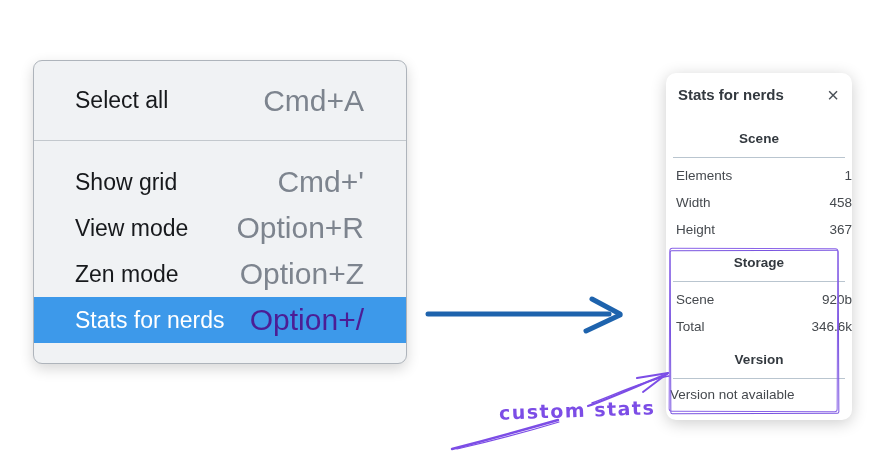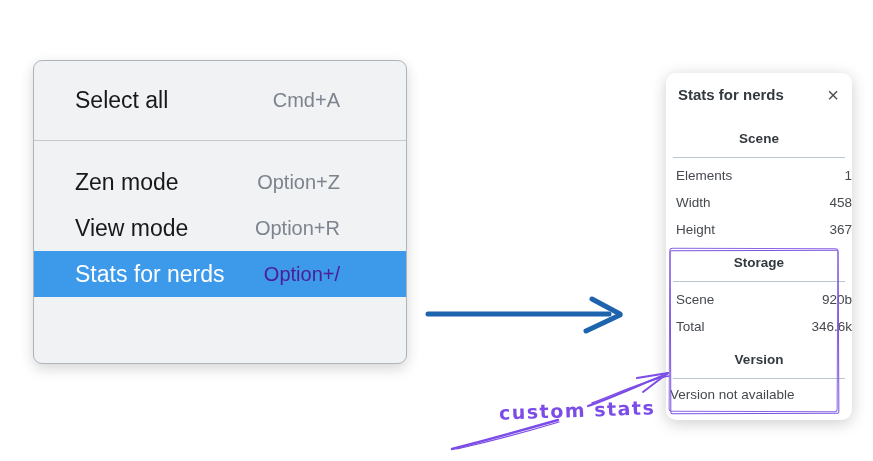--- a/index.html
+++ b/index.html
@@ -14,21 +14,21 @@
     background:#f0f2f4;border:1px solid #aeb4bb;border-radius:9px;
     box-shadow:0 5px 14px rgba(0,0,0,.16);
     overflow:hidden;box-sizing:border-box;
   }
   .menu-row{
     display:flex;align-items:center;justify-content:space-between;
     height:46px;cursor:default;
   }
   .menu-row.first{height:79px;}
   .menu-row .lbl{margin-left:41px;font-size:23px;color:#17191c;}
-  .menu-row .sc{margin-right:66px;font-size:20px;color:#7d848e;}
+  .menu-row .sc{margin-right:42px;font-size:30px;color:#7d848e;}
   .menu-sep{height:0;border-top:1px solid #c3c8cd;}
   .menu-group{padding-top:18px;}
   .menu-row.selected{background:#3d99ea;}
   .menu-row.selected .lbl{color:#ffffff;}
   .menu-row.selected .sc{color:#4c1d95;}
 
   
   .arrow-blue{position:absolute;left:424px;top:293px;}
 
   
@@ -79,26 +79,30 @@
 <div class="stage">
 
   <div class="menu">
     <div class="menu-row first">
       <span class="lbl">Select all</span>
       <span class="sc">Cmd+A</span>
     </div>
     <div class="menu-sep"></div>
     <div class="menu-group">
       <div class="menu-row">
-        <span class="lbl">Zen mode</span>
-        <span class="sc">Option+Z</span>
+        <span class="lbl">Show grid</span>
+        <span class="sc">Cmd+'</span>
       </div>
       <div class="menu-row">
         <span class="lbl">View mode</span>
         <span class="sc">Option+R</span>
+      </div>
+      <div class="menu-row">
+        <span class="lbl">Zen mode</span>
+        <span class="sc">Option+Z</span>
       </div>
       <div class="menu-row selected">
         <span class="lbl">Stats for nerds</span>
         <span class="sc">Option+/</span>
       </div>
     </div>
   </div>
 
   <svg class="arrow-blue" width="210" height="44" viewBox="0 0 210 44">
     <g stroke="#1e63ad" stroke-width="5" fill="none" stroke-linecap="round">

